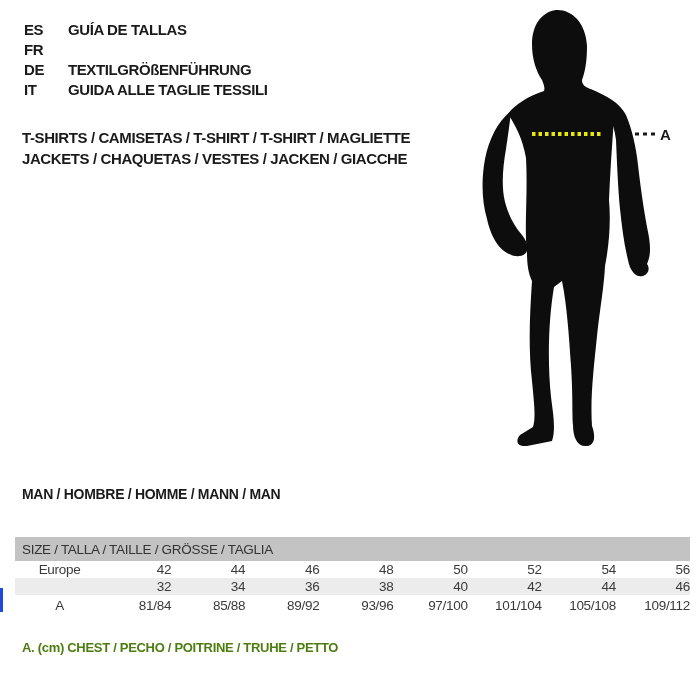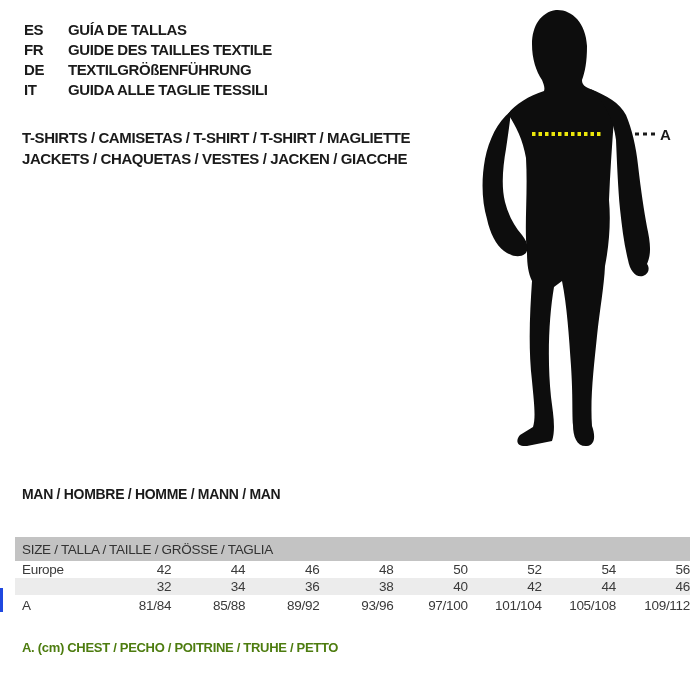--- a/index.html
+++ b/index.html
@@ -24,21 +24,21 @@
 
   
   .man-title { position:absolute; top:486px; left:22px; font-weight:bold;
                font-size:14px; letter-spacing:-0.3px; }
 
   
   table.sizes { position:absolute; top:537px; left:15px; width:675px;
                 border-collapse:collapse; table-layout:fixed;
                 font-size:13.5px; color:#3a3a3a; letter-spacing:-0.3px; }
   .sizes td { padding:0; text-align:right; vertical-align:middle; }
-  .sizes td.lbl { text-align:left; padding-left:7px; }
+  .sizes td.lbl { text-align:center; padding-left:7px; }
   .sizes tr.hdr td { background:#c3c3c3; height:24px; text-align:left;
                      padding-left:7px; color:#333333; }
   .sizes tr.r-europe td { height:17px; background:#ffffff; }
   .sizes tr.r-us td   { height:18px; background:#ececec; }
   .sizes tr.r-num td  { height:17px; background:#ececec; }
   .sizes tr.r-a td    { height:20px; background:#ffffff; }
 
   
   .footnote { position:absolute; top:640px; left:22px; font-weight:bold;
               font-size:13px; letter-spacing:-0.3px; color:#4d7c0f; }
@@ -52,21 +52,20 @@
 
 <div class="canvas">
 
   <div class="langs">
     <div class="lang-row">
       <span class="lang-code">ES</span>
       <span>GUÍA DE TALLAS</span>
     </div>
     <div class="lang-row">
       <span class="lang-code">FR</span>
-      <span>GUIDE DES TAILLES TEXTILE</span>
     </div>
     <div class="lang-row">
       <span class="lang-code">DE</span>
       <span>TEXTILGRÖßENFÜHRUNG</span>
     </div>
     <div class="lang-row">
       <span class="lang-code">IT</span>
       <span>GUIDA ALLE TAGLIE TESSILI</span>
     </div>
   </div>

